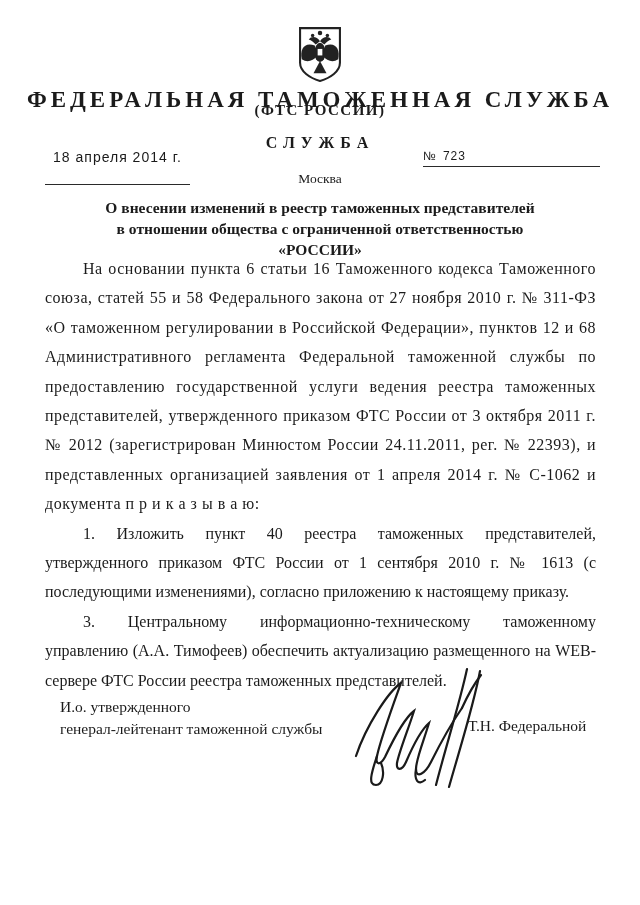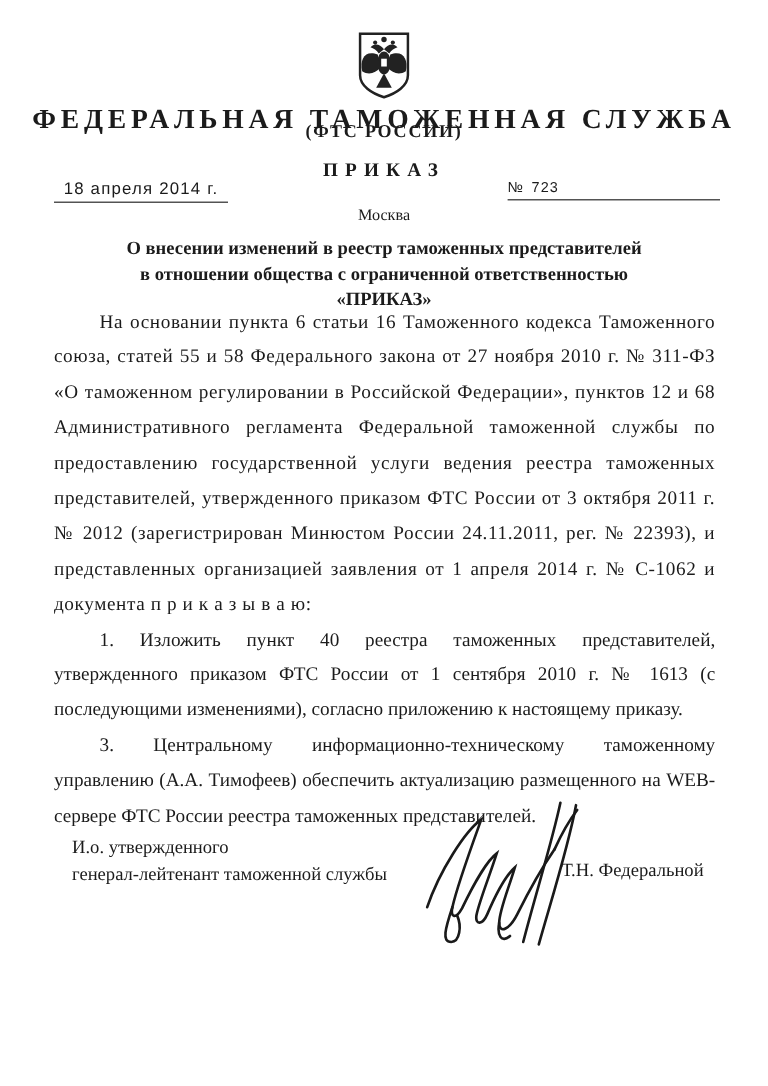--- a/index.html
+++ b/index.html
@@ -26,21 +26,21 @@
     top:102px; font-weight:700; font-size:15px; letter-spacing:1.5px;
   }
   .doc-type {
     top:134px; font-weight:700; font-size:16px; letter-spacing:6px;
   }
 
   .date-line {
     top:149px; left:45px; width:145px;
     border-bottom:1.6px solid #2a2a2a;
     font-family:"Liberation Sans", sans-serif;
-    font-size:14px; text-align:center; padding-bottom:3px;
+    font-size:14px; text-align:center; padding-bottom:19px;
     letter-spacing:1px; white-space:nowrap;
   }
   .num-line {
     top:149px; left:423px; width:177px;
     border-bottom:1.6px solid #2a2a2a;
     font-family:"Liberation Sans", sans-serif;
     font-size:12px; text-align:left; padding-bottom:3px;
     letter-spacing:1px; white-space:nowrap;
   }
   .num-line .num { margin-left:6px; }
@@ -87,35 +87,35 @@
         <path d="M24 22 C12 17.5 6.5 26 9 38 C15 42 22 40 26.5 34.5 Z"></path>
         <path d="M36 22 C48 17.5 53.5 26 51 38 C45 42 38 40 33.5 34.5 Z"></path>
         <path d="M30 40 L22.5 54 H37.5 Z"></path>
       </g>
       <rect x="27.3" y="26" width="5.4" height="7.5" fill="#fff"></rect>
     </svg>
   </div>
 
   <div class="abs center agency-name">ФЕДЕРАЛЬНАЯ ТАМОЖЕННАЯ СЛУЖБА</div>
   <div class="abs center agency-abbr">(ФТС РОССИИ)</div>
-  <div class="abs center doc-type">ПРИКАЗ</div>
+  <div class="abs center doc-type">СЛУЖБА</div>
 
   <div class="abs date-line">
     <span>18 апреля 2014 г.</span>
   </div>
   <div class="abs num-line">
     <span>№</span><span class="num">723</span>
   </div>
 
   <div class="abs center city">Москва</div>
 
   <div class="abs center title-block">
     <div>О внесении изменений в реестр таможенных представителей</div>
     <div>в отношении общества с ограниченной ответственностью</div>
-    <div>«ПРИКАЗ»</div>
+    <div>«РОССИИ»</div>
   </div>
 
   <div class="abs body-block">
     <p class="spaced-note">На основании пункта 6 статьи 16 Таможенного кодекса Таможенного союза, статей 55 и 58 Федерального закона от 27 ноября 2010 г. № 311-ФЗ «О таможенном регулировании в Российской Федерации», пунктов 12 и 68 Административного регламента Федеральной таможенной службы по предоставлению государственной услуги ведения реестра таможенных представителей, утвержденного приказом ФТС России от 3 октября 2011 г. № 2012 (зарегистрирован Минюстом России 24.11.2011, рег. № 22393), и представленных организацией заявления от 1 апреля 2014 г. № С-1062 и документа п р и к а з ы в а ю:</p>
     <p>1. Изложить пункт 40 реестра таможенных представителей, утвержденного приказом ФТС России от 1 сентября 2010 г. № 1613 (с последующими изменениями), согласно приложению к настоящему приказу.</p>
     <p>3. Центральному информационно-техническому таможенному управлению (А.А. Тимофеев) обеспечить актуализацию размещенного на WEB-сервере ФТС России реестра таможенных представителей.</p>
   </div>
 
   <div class="abs sig-role">
     <div>И.о. утвержденного</div>

